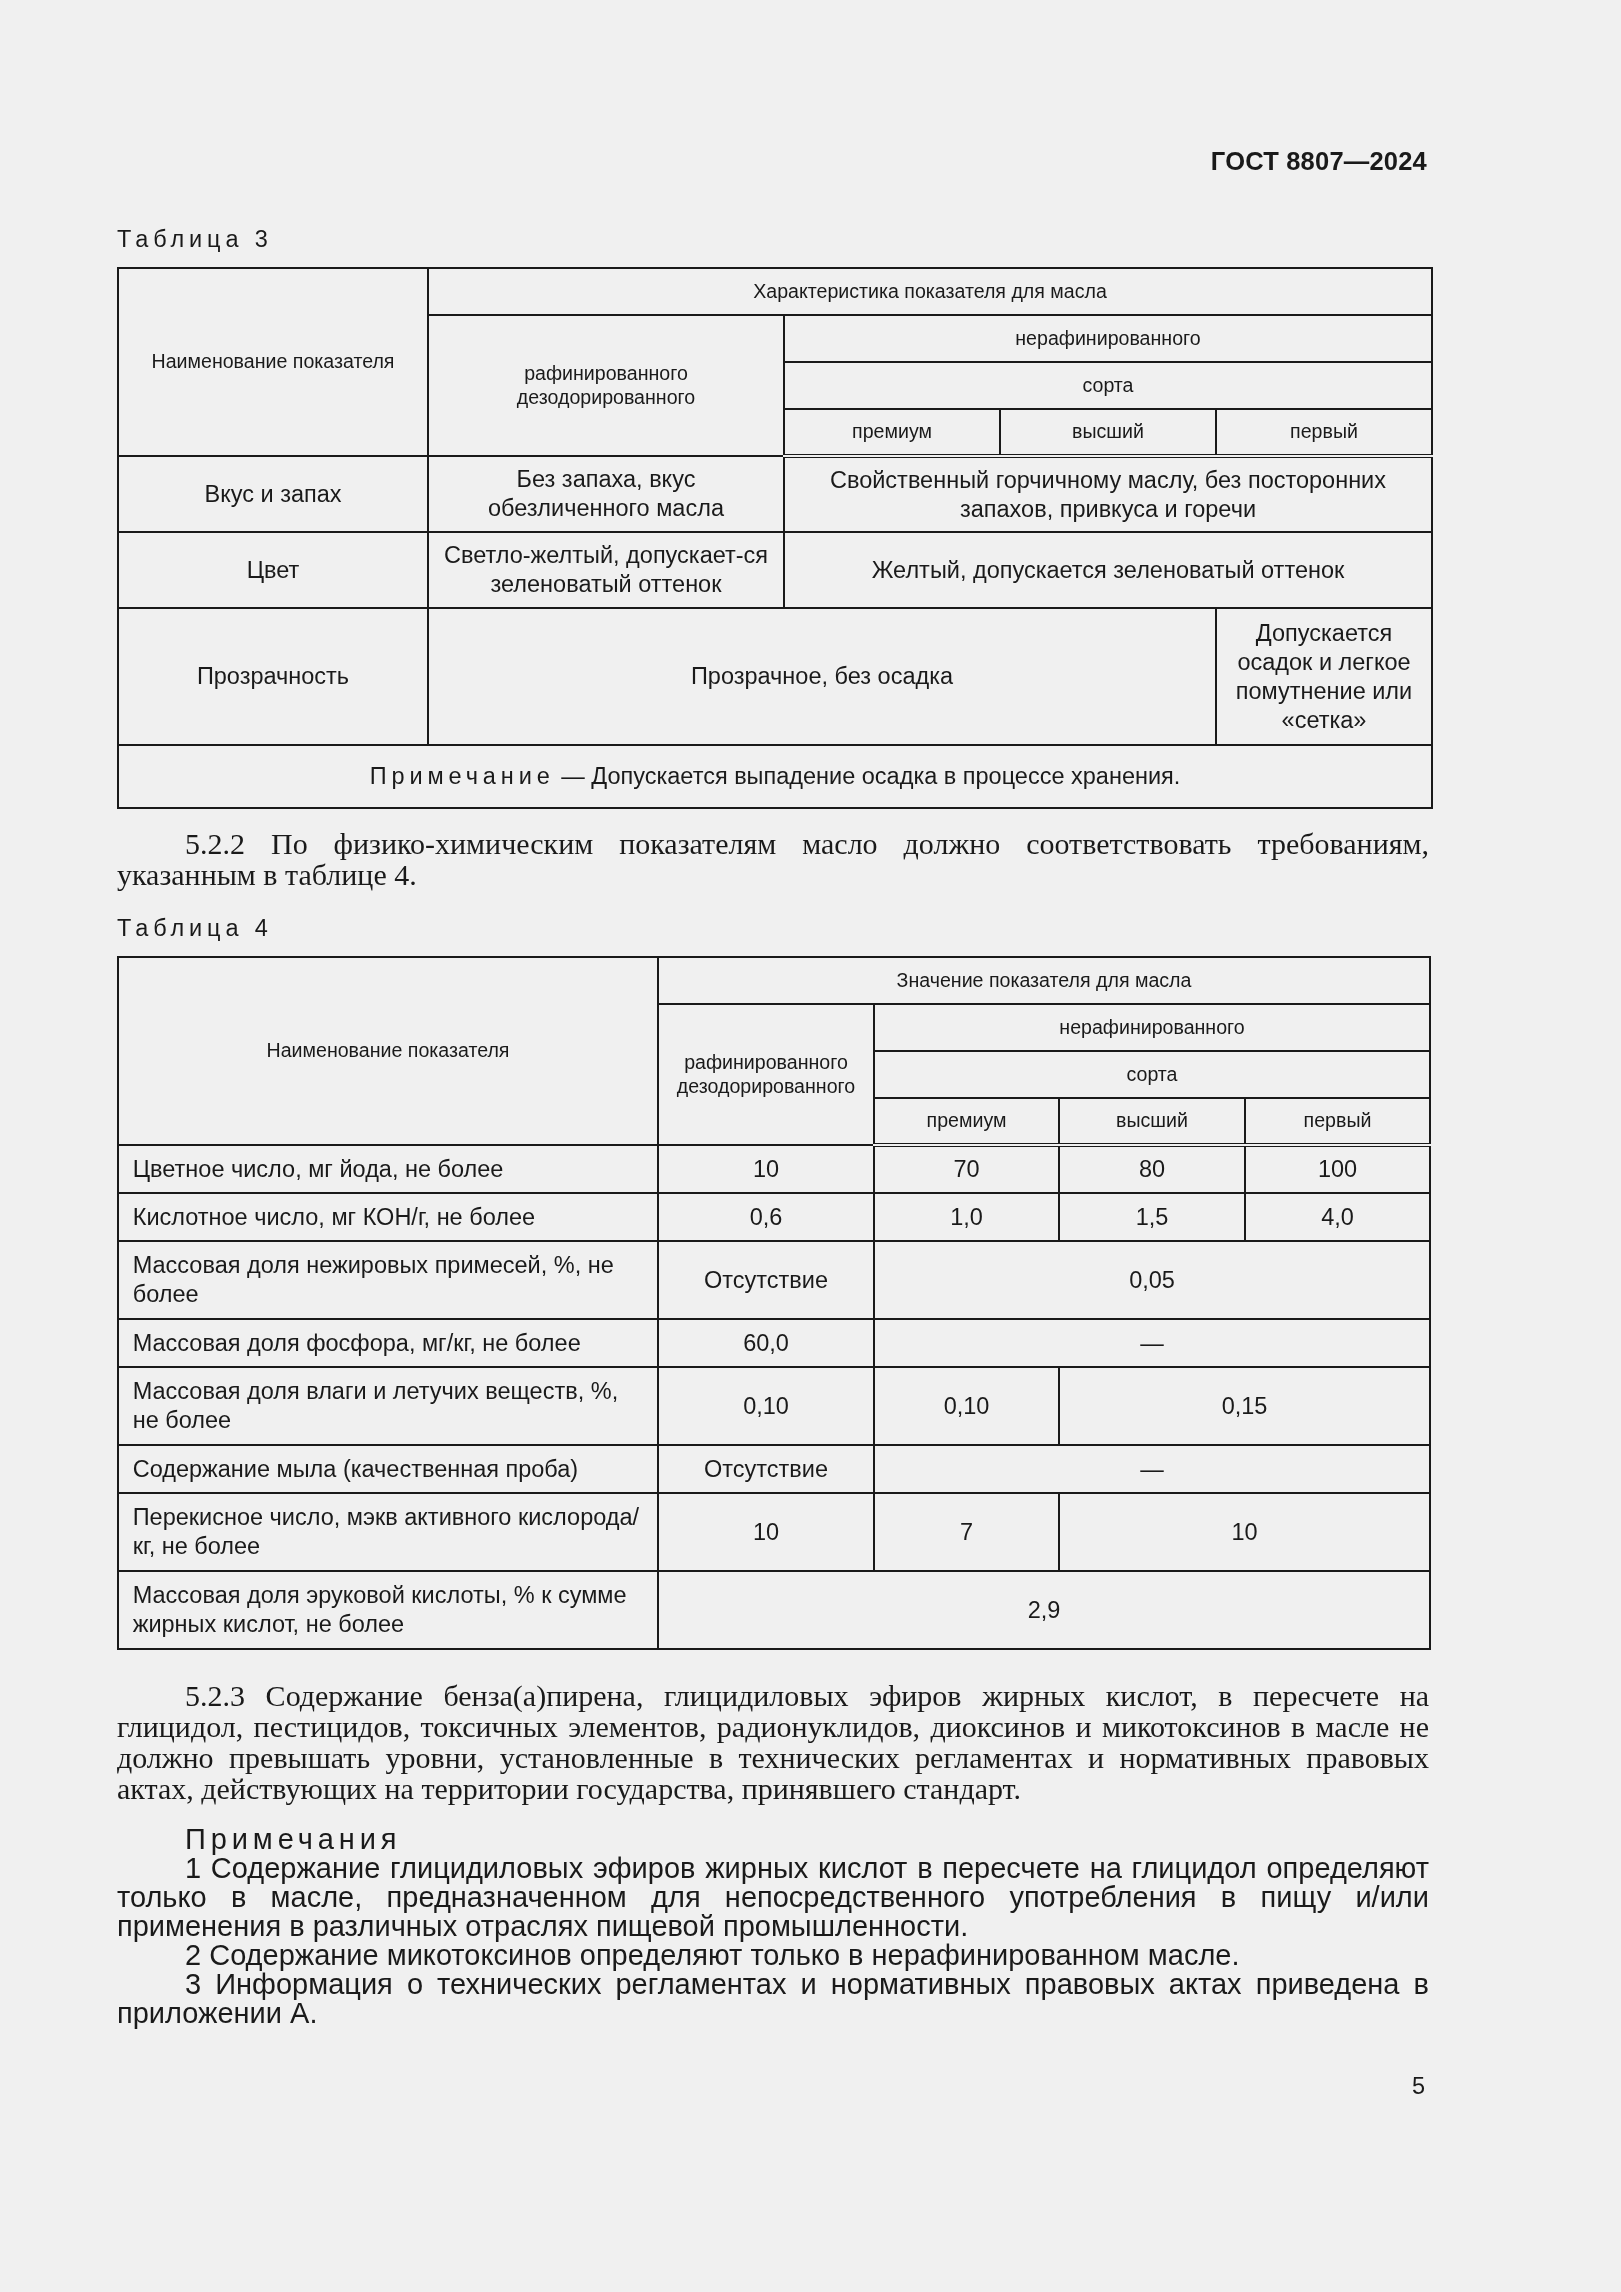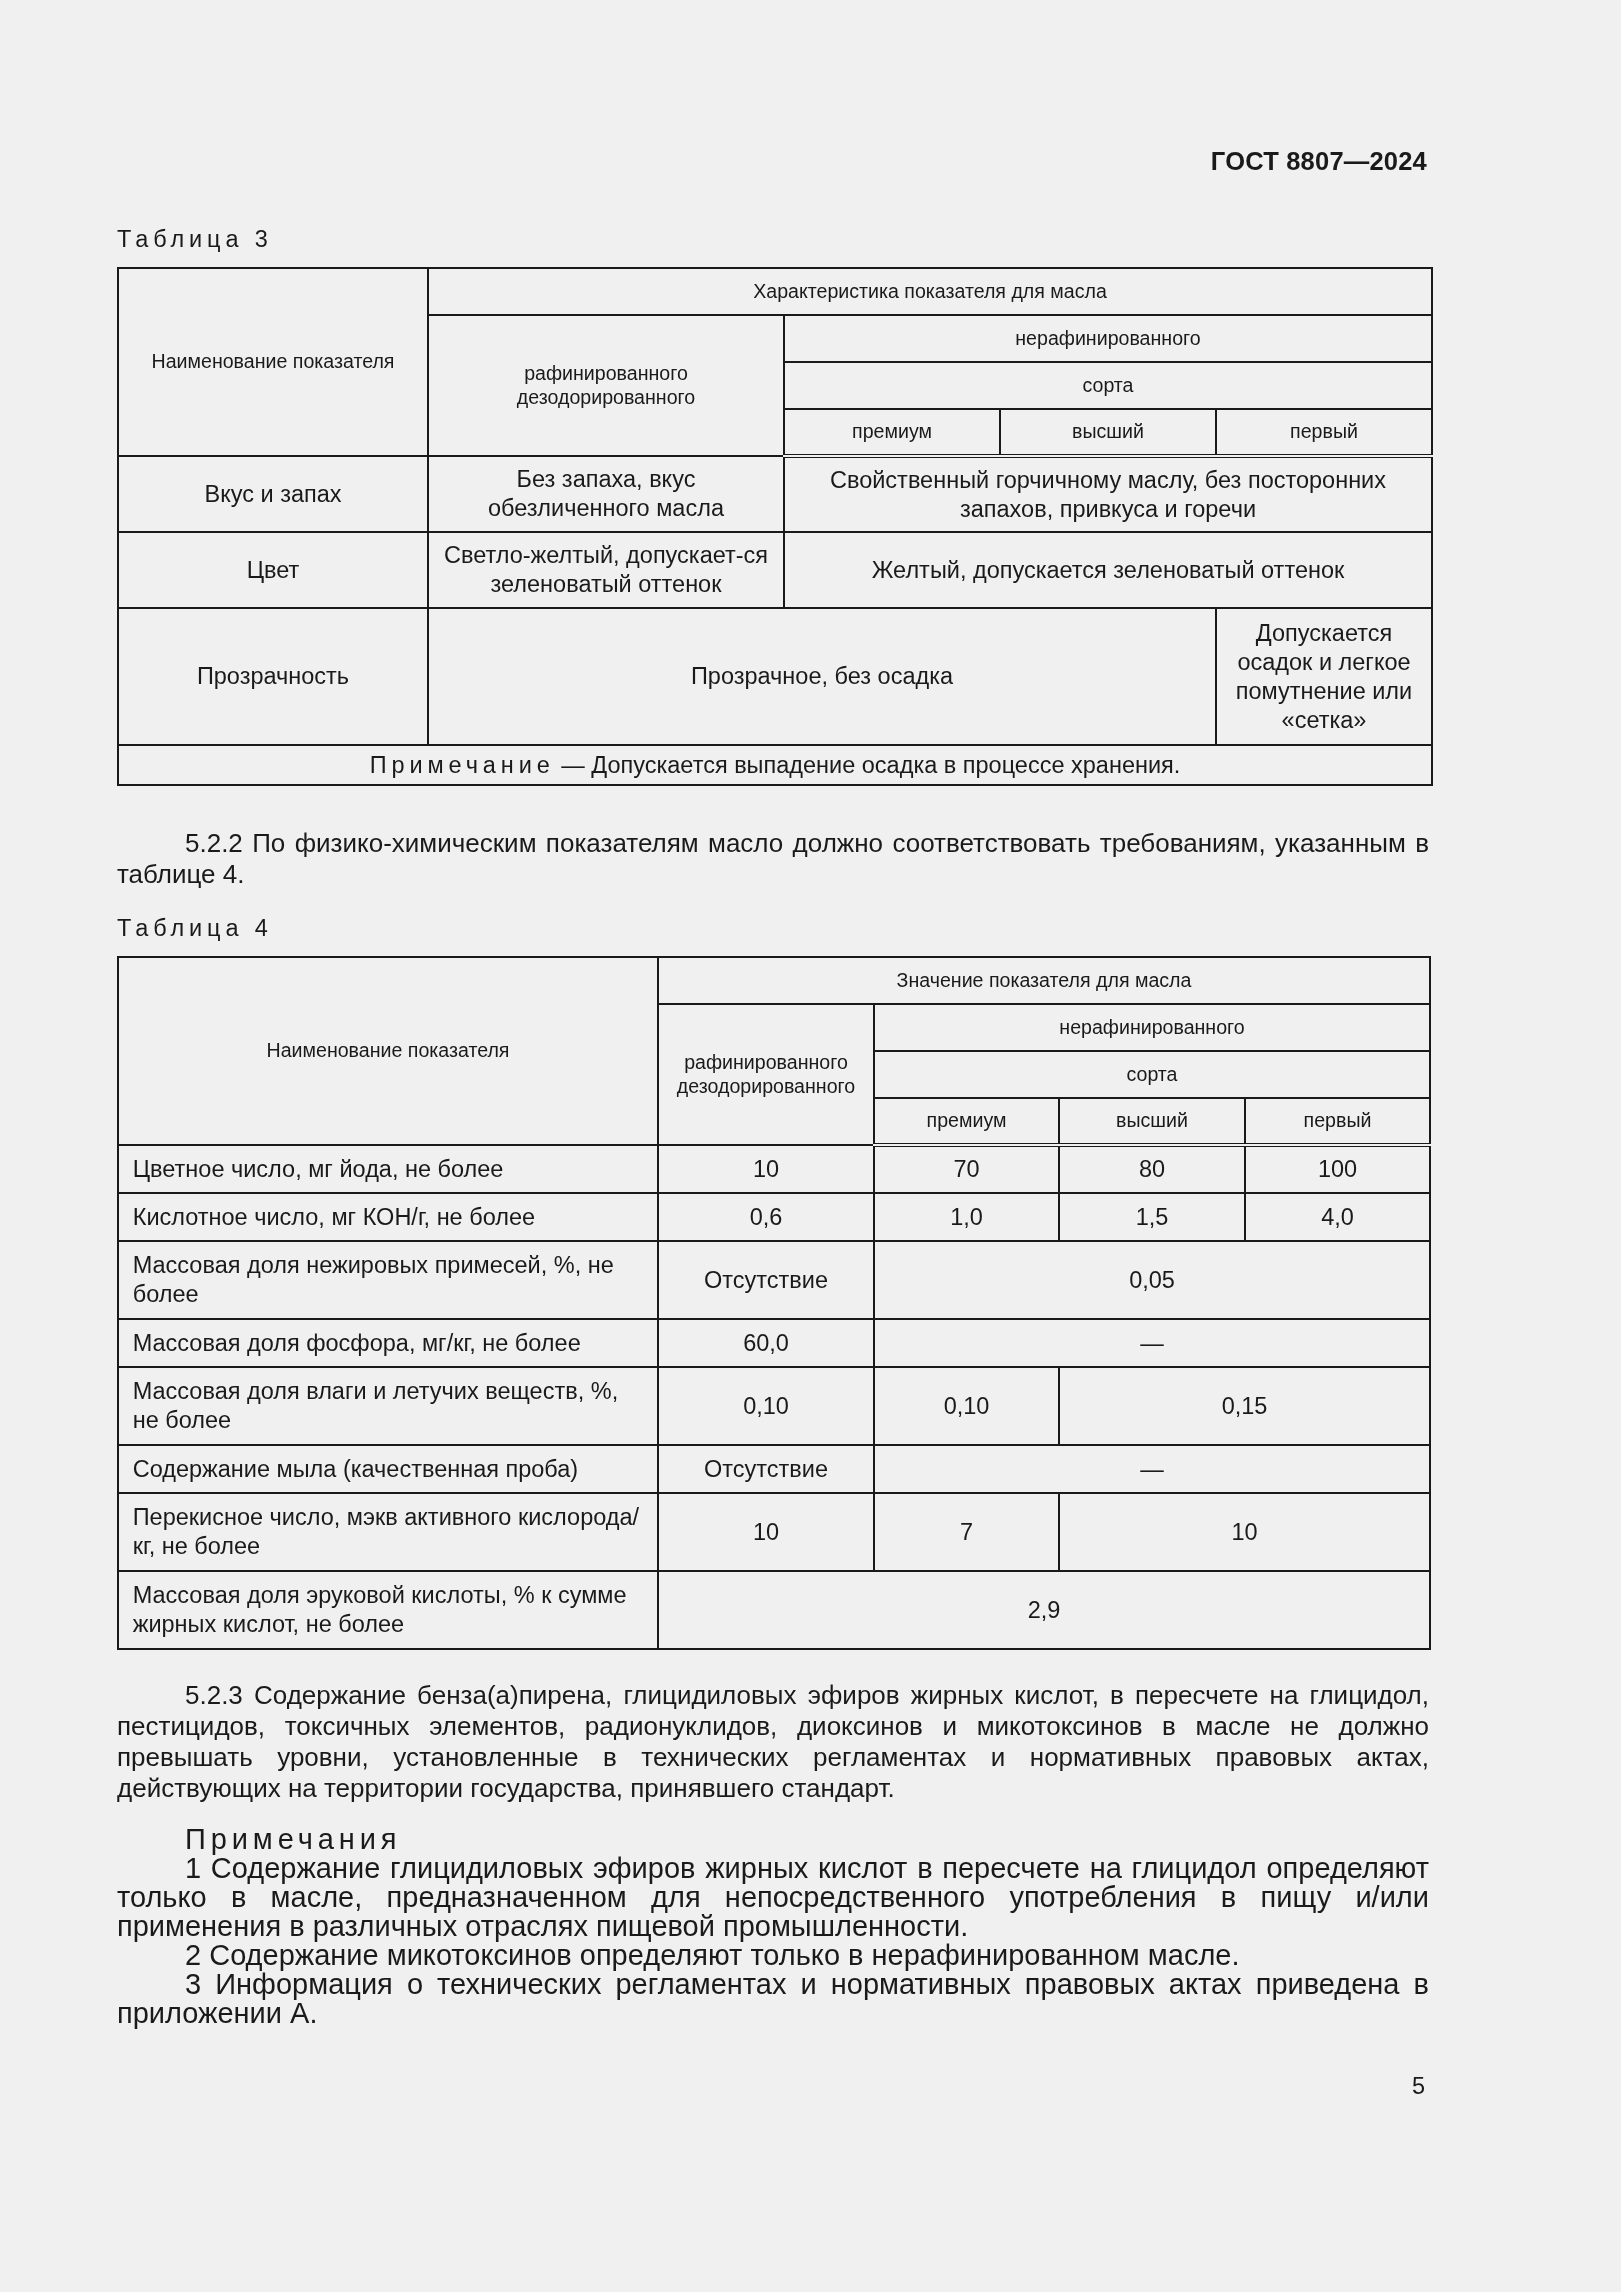--- a/index.html
+++ b/index.html
@@ -31,21 +31,21 @@
     padding: 2px 7.8px;
     line-height: 29px;
   }
   table.doc td.small { font-size: 19.6px; line-height: 23.5px; }
   table.doc td.left { text-align: left; padding-left: 13.7px; }
   table.doc tr.header-sep td { border-bottom: 4.9px double #1a1a1a; }
   .note-row td { text-align: left; padding-left: 84px; }
   .spaced { letter-spacing: 4.9px; }
   .para {
     position: absolute; left: 117px; width: 1312px;
-    font-size: 26px; line-height: 31px; text-align: justify;
+    font-size: 30px; line-height: 31px; text-align: justify; font-family: Liberation Serif, serif;
   }
   .para .indent { display: inline-block; width: 68px; }
   .notes-block {
     position: absolute; left: 117px; width: 1312px;
     font-size: 29px; line-height: 29px;
   }
   .notes-title { padding-left: 68px; letter-spacing: 4.9px; }
   .notes-block .item { text-align: justify; }
   .notes-block .item .indent { display: inline-block; width: 68px; }
   .page-number { position: absolute; top: 2073px; left: 1412px; font-size: 23.5px; }
@@ -89,21 +89,21 @@
   <tr style="height:76px">
     <td>Цвет</td>
     <td>Светло-желтый, допускает-ся зеленоватый оттенок</td>
     <td colspan="3">Желтый, допускается зеленоватый оттенок</td>
   </tr>
   <tr style="height:137px">
     <td>Прозрачность</td>
     <td colspan="3">Прозрачное, без осадка</td>
     <td>Допускается осадок и легкое помутнение или «сетка»</td>
   </tr>
-  <tr class="note-row" style="height:40px">
+  <tr class="note-row" style="height:63px">
     <td colspan="5">
       <span class="spaced">Примечание</span>
       <span>—</span>
       <span>Допускается выпадение осадка в процессе хранения.</span>
     </td>
   </tr>
 </tbody>
   </table>
 
 <div class="para" style="top:828px;">

